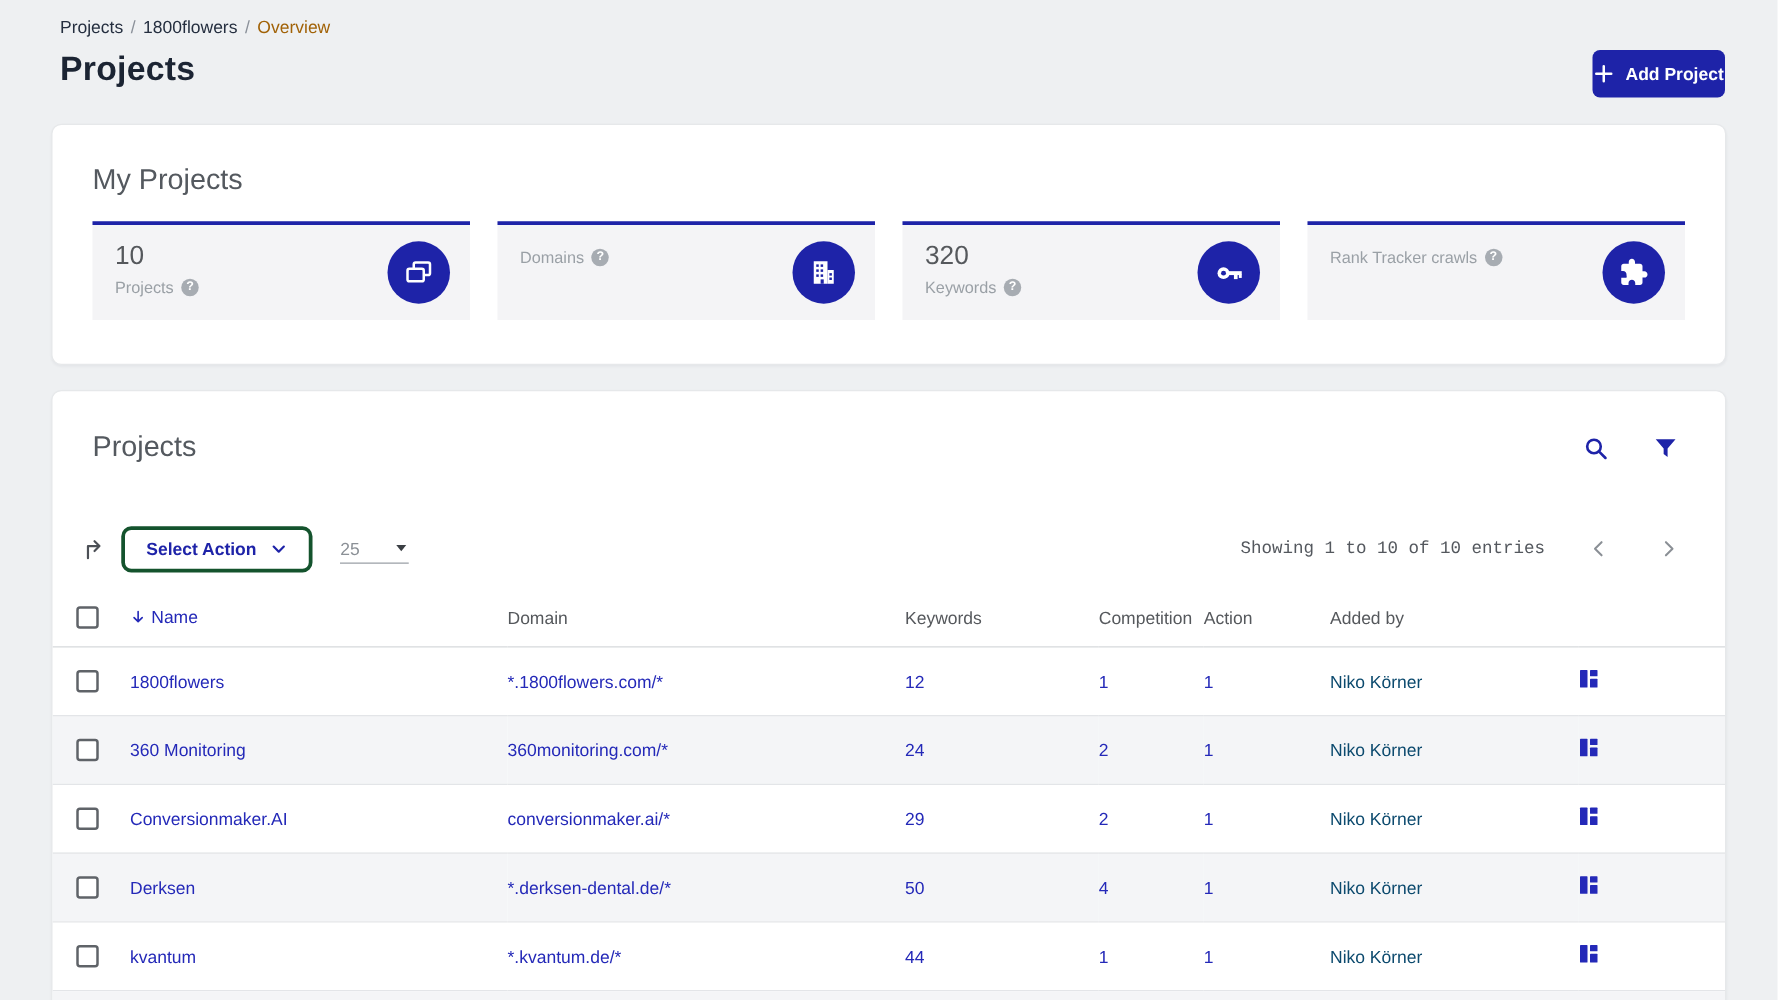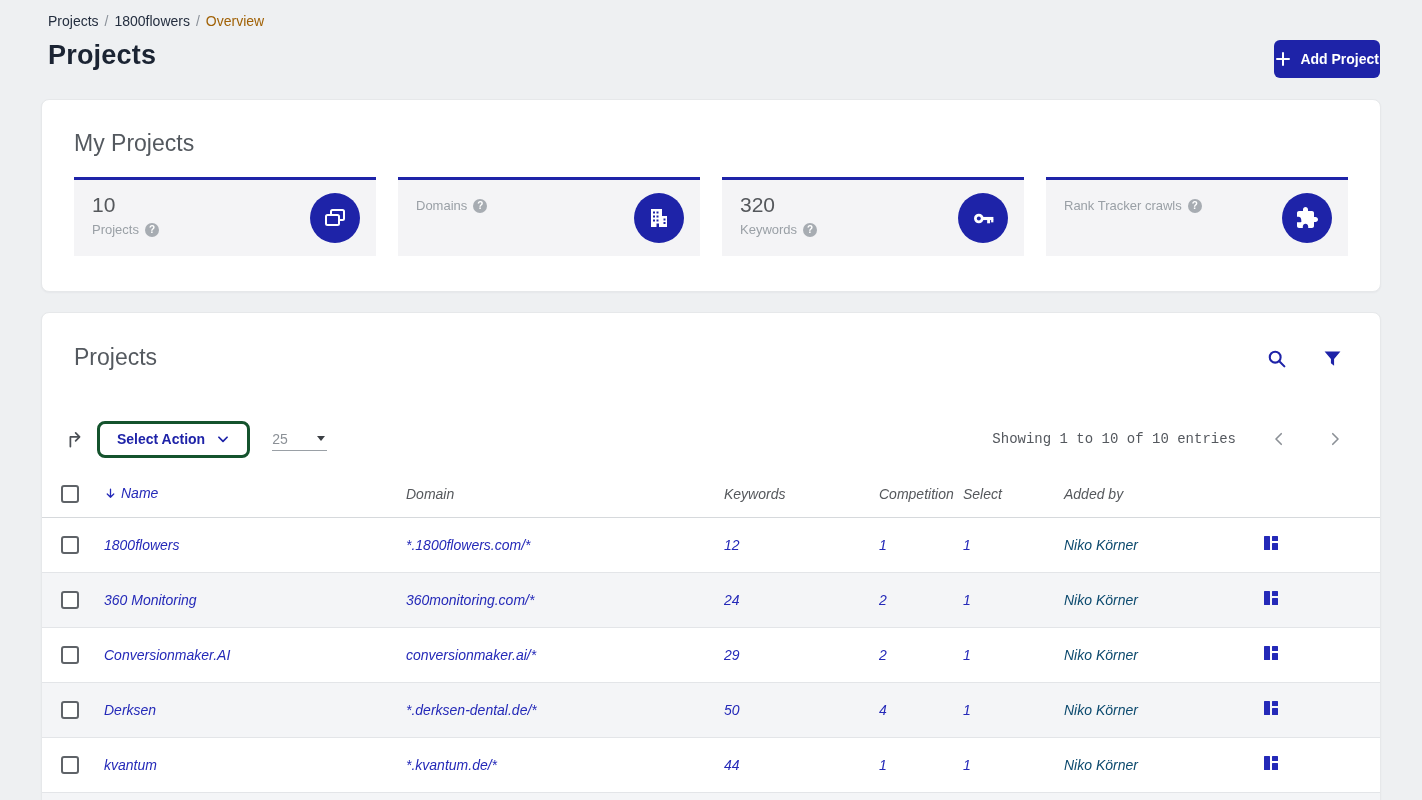--- a/index.html
+++ b/index.html
@@ -72,21 +72,21 @@
   }
   .page-size .val { font-size:14px; color:#8b9096; }
   .page-size .tri { width:0; height:0; border-left:4px solid transparent; border-right:4px solid transparent; border-top:5px solid #3b3f44; margin-right:2px; }
   .toolbar .spacer { flex:1; }
   .entries-info { font-size:14px; color:#54585e;font-family:Liberation Mono, monospace; }
   .page-nav { background:none; border:none; cursor:pointer; padding:2px; }
   .page-nav.prev { margin-left:32px; }
   .page-nav.next { margin-left:34px; }
   
   .tbl-wrap { position:absolute; left:0; right:0; top:158px; }
-  table { width:100%; border-collapse:collapse; table-layout:fixed;font-style:italic; }
+  table { width:100%; border-collapse:collapse; table-layout:fixed; }
   th, td { text-align:left; font-size:14px; font-weight:400; white-space:nowrap; overflow:visible; }
   thead th { height:46px; color:#55585c; border-bottom:1px solid #d6d9dc; }
   thead th.name-col { color:#2429b8; }
   .sort-wrap { display:inline-flex; align-items:center; gap:4px; }
   tbody td { height:55px; }
   tbody tr { border-bottom:1px solid #e3e5e8; }
   tbody tr:nth-child(even) { background:#f4f5f7; }
   a.cell-link { color:#2429b8; text-decoration:none; cursor:pointer; }
   .cell-gray { color:#0c4a6e; }
   .cb {
@@ -270,21 +270,21 @@
                 <svg width="13" height="13" viewBox="0 0 24 24" fill="none" stroke="#2429b8" stroke-width="2.4" stroke-linecap="round" stroke-linejoin="round">
                     <path d="M12 4v15M6 13l6 6 6-6"></path>
                   </svg>
               </span>
               <span>Name</span>
             </span>
           </th>
           <th>Domain</th>
           <th>Keywords</th>
           <th>Competition</th>
-          <th>Select</th>
+          <th>Action</th>
           <th>Added by</th>
           <th></th>
         </tr>
       </thead>
       <tbody>
   <tr>
     <td class="cb-cell"><span class="cb"></span></td>
     <td><a class="cell-link">1800flowers</a></td>
     <td><a class="cell-link">*.1800flowers.com/*</a></td>
     <td><a class="cell-link">12</a></td>

